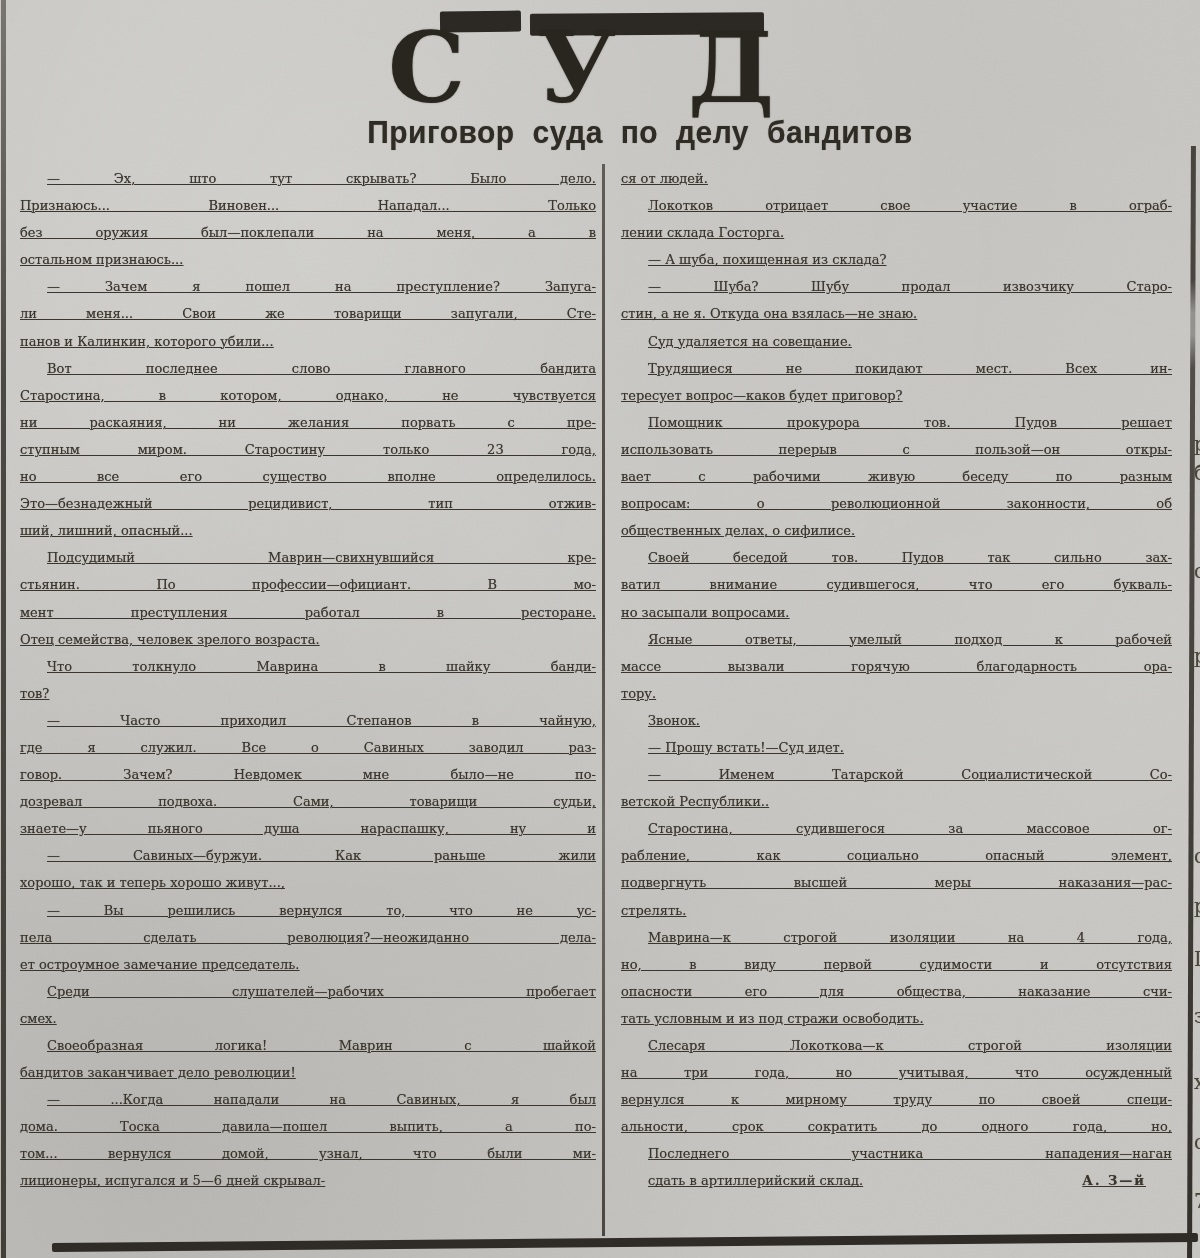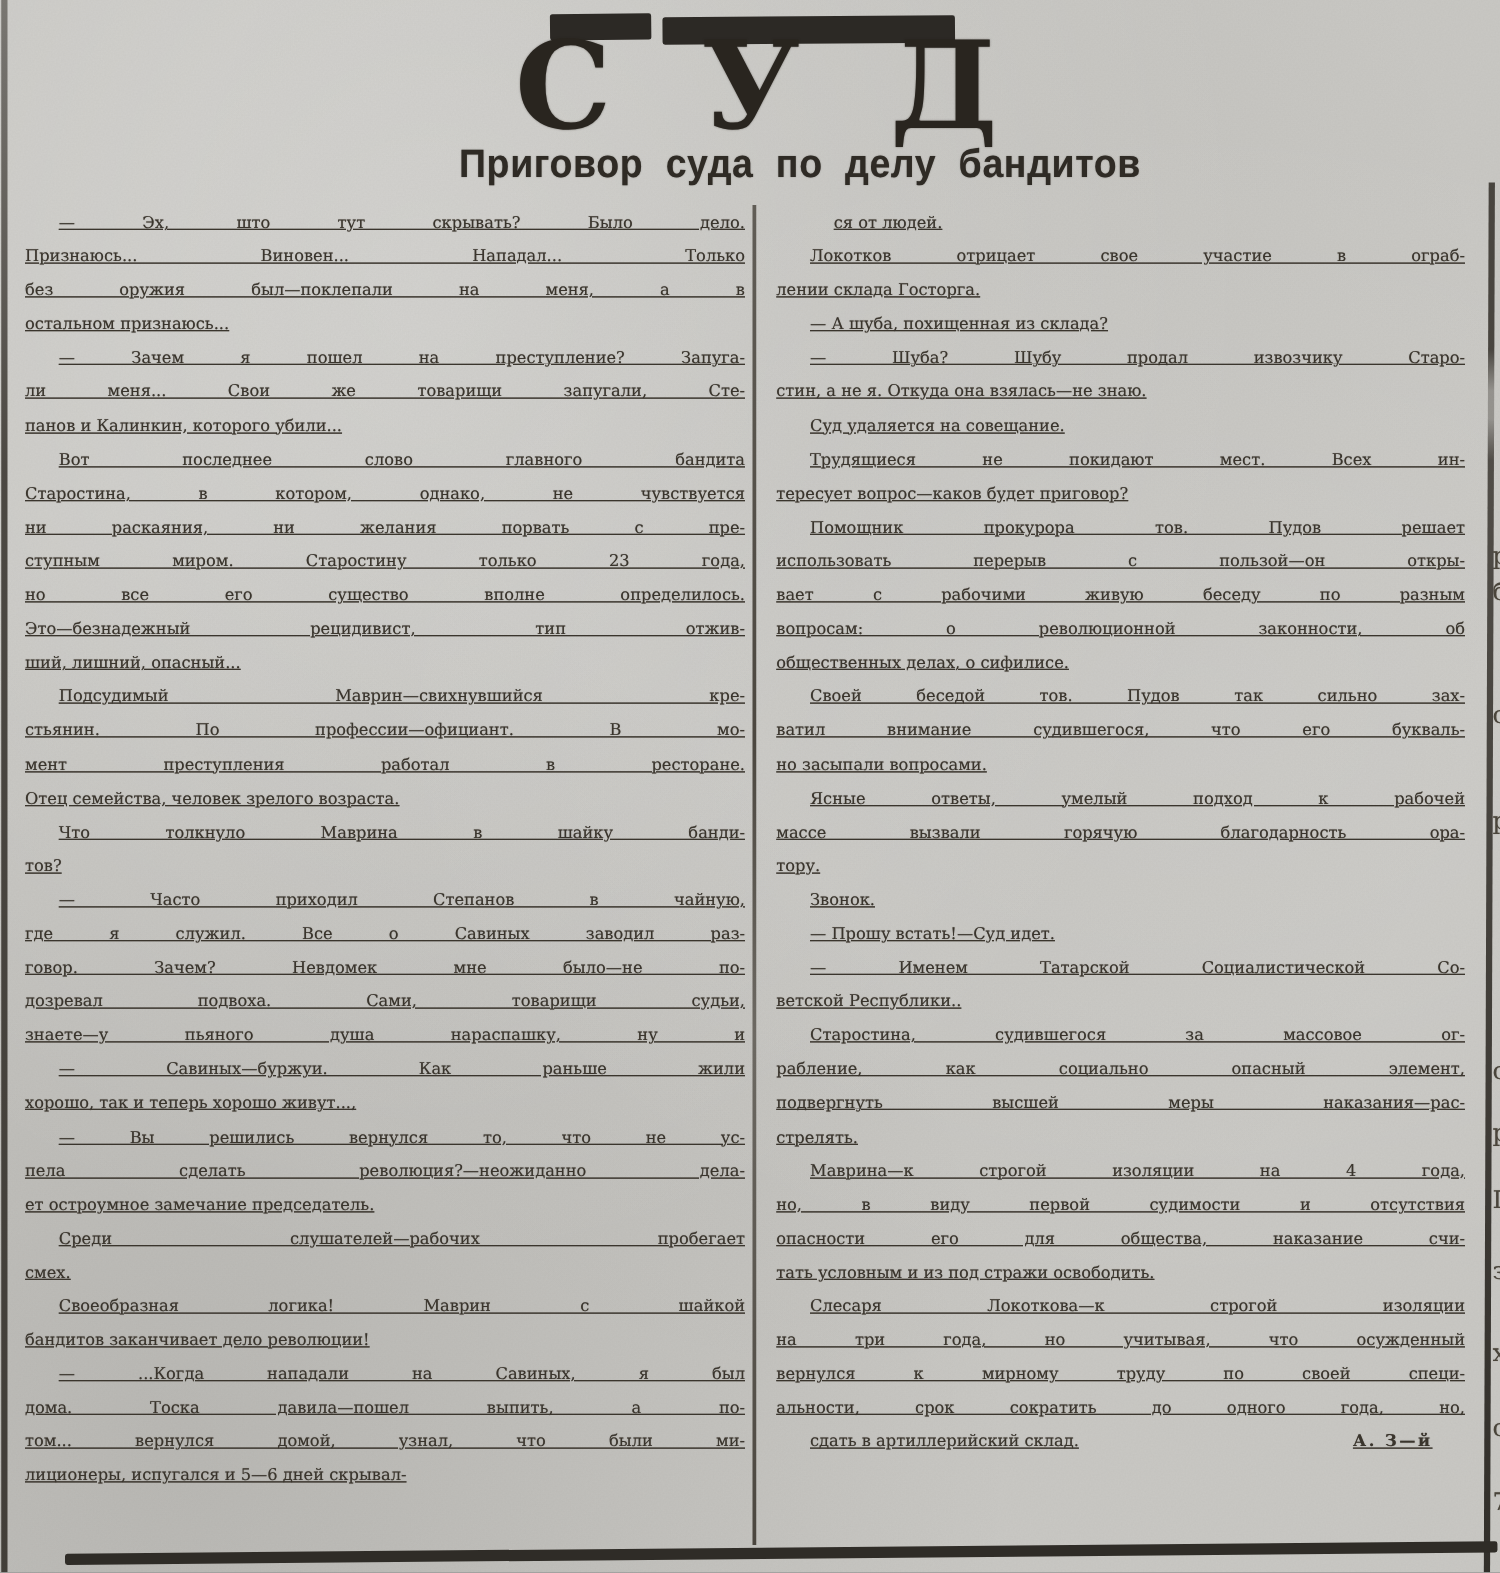--- a/index.html
+++ b/index.html
@@ -24,21 +24,21 @@
   .right-rule { left:1189px; top:146px; width:5px; height:1112px; transform:rotate(.2deg);
     background:linear-gradient(to bottom, rgba(50,46,40,.85) 0 12%, rgba(50,46,40,.35) 15% 17%, rgba(50,46,40,.8) 20%, rgba(42,39,34,.95)); }
   .bottom-rule { left:52px; top:1243px; width:1146px; height:9px; transform:rotate(-.5deg); transform-origin:left center;
     background:#2f2c27; border-radius:2px; }
 
   
   .bar { position:absolute; background:#2c2925; border-radius:2px; }
   .bar-left  { left:440px; top:11px; width:81px; height:21px; transform:rotate(-.6deg); }
   .bar-right { left:530px; top:13px; width:234px; height:22px; transform:rotate(-.4deg); }
   .title {
-    position:absolute; left:412px; top:18px; margin:0;
+    position:absolute; left:388px; top:18px; margin:0;
     font-family:"DejaVu Serif", serif; font-weight:bold;
     font-size:97px; line-height:1.05; letter-spacing:72px; white-space:nowrap;
     color:#29251f; text-shadow:0 0 1.5px rgba(41,37,31,.55);
   }
   .subtitle {
     position:absolute; left:300px; top:112px; width:680px; margin:0; text-align:center;
     font-family:"Liberation Sans", sans-serif; font-weight:bold;
     font-size:30px; line-height:40px; letter-spacing:.5px; word-spacing:9px;
     color:#2f2b25; text-shadow:0 0 1px rgba(47,43,37,.5);
     transform:scaleY(1.06);
@@ -48,21 +48,21 @@
   .col {
     position:absolute; top:165px;
     font-size:13px; line-height:27.1px; color:#3a352d;
     text-shadow:0 0 .7px rgba(58,53,45,.55);
     text-decoration:underline;
   }
   .col-left  { left:20px;  width:576px; }
   .col-right { left:621px; width:551px; }
   .para { margin:0; }
   .para > .line:first-child { text-indent:27px; }
-  .para.no-indent > .line:first-child { text-indent:0;margin-left:46px; }
+  .para.no-indent > .line:first-child { text-indent:0; }
   .line-fill { text-align:justify; text-align-last:justify; }
   .line-end  { text-align:left; }
   .line-sig  { display:flex; justify-content:space-between; }
   .line-sig > span:first-child { text-indent:27px; }
   .sig { font-weight:bold; padding-right:26px; letter-spacing:2px; }
 
   
   .frag { position:absolute; left:1194px; width:9px; overflow:hidden;
     font-size:19.5px; color:#4a453b; text-shadow:0 0 .7px rgba(74,69,59,.5); }
 </style>
@@ -213,20 +213,21 @@
         <div class="line line-fill">опасности его для общества, наказание счи-</div>
         <div class="line line-end">тать условным и из под стражи освободить.</div>
       </div>
       <div class="para">
         <div class="line line-fill">Слесаря Локоткова—к строгой изоляции</div>
         <div class="line line-fill">на три года, но учитывая, что осужденный</div>
         <div class="line line-fill">вернулся к мирному труду по своей специ-</div>
         <div class="line line-fill">альности, срок сократить до одного года, но,</div>
       </div>
       <div class="para">
+        <div class="line line-fill">Последнего участника нападения—наган</div>
         <div class="line line-end line-sig">
           <span>сдать в артиллерийский склад.</span>
           <span class="sig">А. З—й</span>
         </div>
       </div>
     </div>
 
   <div id="frags">
       <div class="frag" style="top: 433px;">р</div>
       <div class="frag" style="top: 462px;">б</div>

